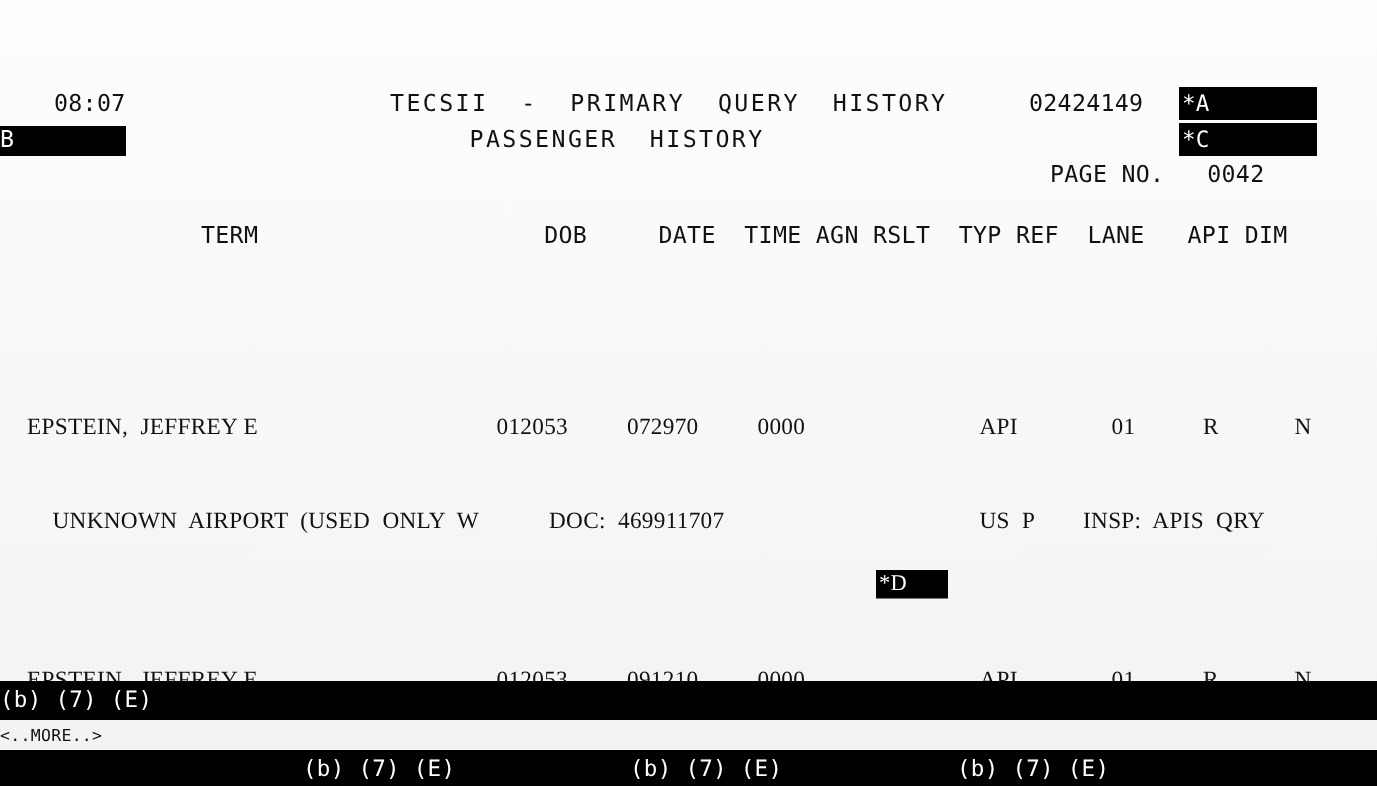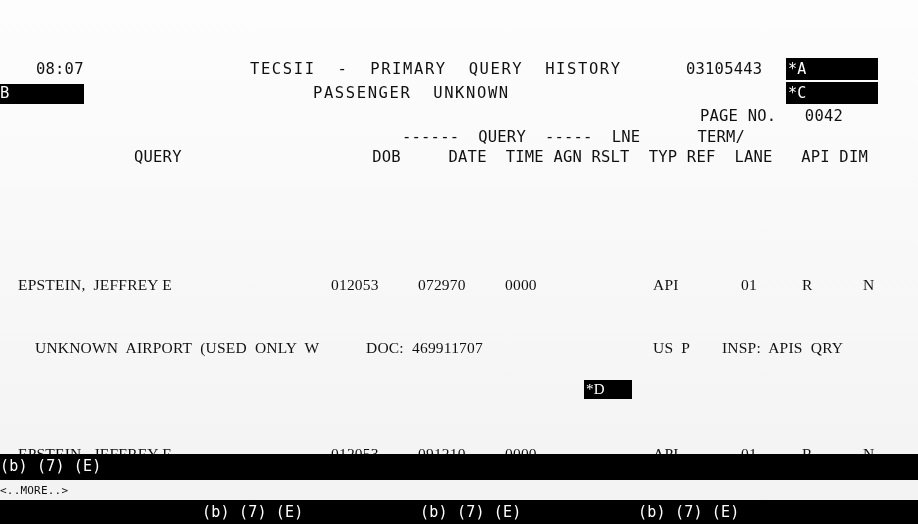--- a/index.html
+++ b/index.html
@@ -39,21 +39,21 @@
     color: #ffffff;
     display: inline-block;
     text-align: left;
   }
 
   
   #time-stamp { left: 16px; top: 60px; margin-left: 20px; }
   #redact-b {
     left: 0px; top: 84px; width: 84px; height: 20px;
   }
-  #title-1 { left: 250px; top: 60px; letter-spacing: 1.6px; }
+  #title-1 { left: 260px; top: 60px; letter-spacing: 1.6px; }
   #title-2 { left: 313px; top: 84px; letter-spacing: 1.6px; }
   #date-field { left: 686px; top: 60px; }
   #redact-a { left: 786px; top: 58px; width: 90px; height: 22px; padding-left: 2px; line-height: 22px; font-size: 15px;}
   #redact-c { left: 786px; top: 82px; width: 90px; height: 22px; padding-left: 2px; line-height: 22px; font-size: 15px;}
   #page-no { left: 700px; top: 107px; }
 
   
   #colhead-1 { left: 402px; top: 128px; }
   #colhead-2 { left: 134px; top: 148px; }
 
@@ -116,29 +116,28 @@
 </head>
 <body>
 
 <div id="screen">
   <div id="paper"></div>
 
   <div class="abs mono" id="time-stamp">08:07</div>
   <div class="abs mono redact" id="redact-b">B</div>
 
   <div class="abs mono" id="title-1">TECSII  -  PRIMARY  QUERY  HISTORY</div>
-  <div class="abs mono" id="title-2">PASSENGER  UNKNOWN</div>
-
-  <div class="abs mono" id="date-field">03105443</div>
+  <div class="abs mono" id="title-2">PASSENGER  HISTORY</div>
+
+  <div class="abs mono" id="date-field">02424149</div>
   <div class="abs mono redact" id="redact-a">*A</div>
   <div class="abs mono redact" id="redact-c">*C</div>
   <div class="abs mono" id="page-no">PAGE NO.   0042</div>
 
-  <div class="abs mono" id="colhead-1">------  QUERY  -----  LNE      TERM/</div>
-  <div class="abs mono" id="colhead-2">QUERY                    DOB     DATE  TIME AGN RSLT  TYP REF  LANE   API DIM</div>
+  <div class="abs mono" id="colhead-2">TERM                    DOB     DATE  TIME AGN RSLT  TYP REF  LANE   API DIM</div>
 
   <div id="rows" class="mono">
 
     
     <div class="row">
       <span class="seg" style="left:0px">EPSTEIN,  JEFFREY E</span>
       <span class="seg" style="left:313px">012053</span>
       <span class="seg" style="left:400px">072970</span>
       <span class="seg" style="left:487px">0000</span>
       <span class="flag" style="left:566px">*D</span>

